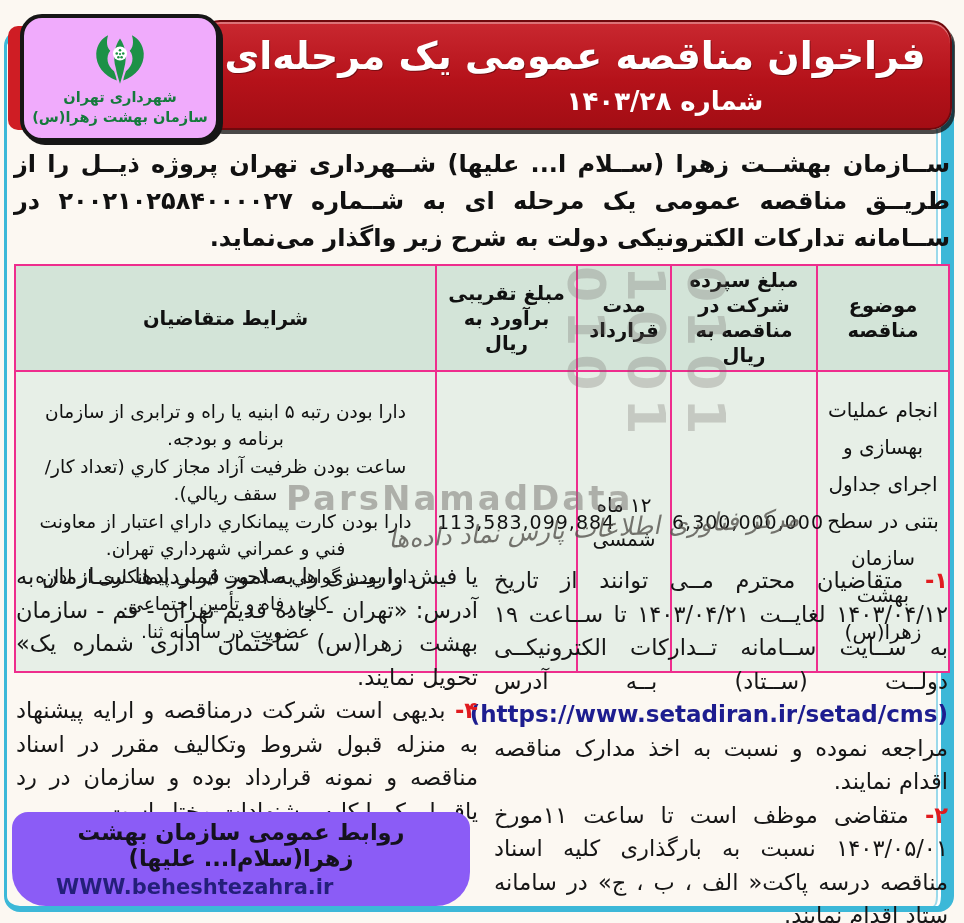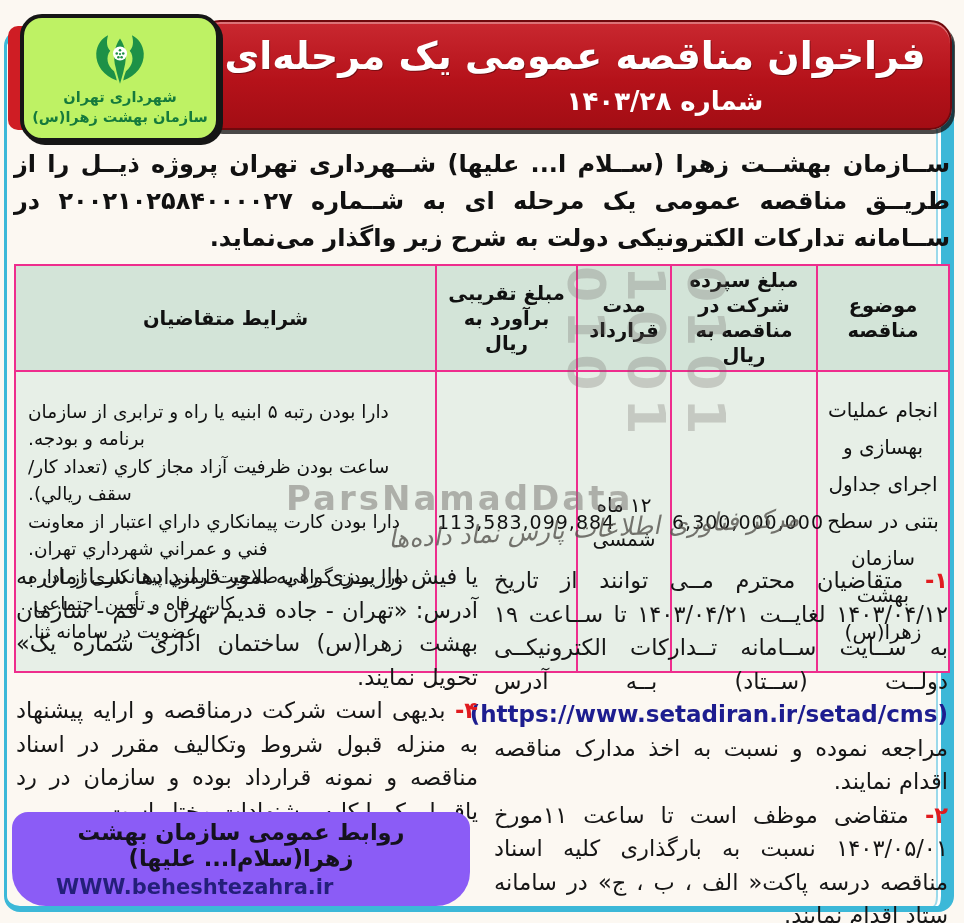--- a/index.html
+++ b/index.html
@@ -14,21 +14,21 @@
   .frame {
     position:absolute; left:4px; top:30px; width:950px; height:882px;
     border:3px solid #3cb8d8; border-top-width:9px; border-right-width:13px; border-bottom-width:6px;
     border-radius:16px; pointer-events:none; z-index:1;
     box-shadow: inset -3px 0 0 #fff, inset -5px 0 0 #9bd9ea;
   }
   
   .logo-wrap { position:absolute; left:8px; top:14px; width:212px; height:128px; z-index:4; }
   .logo-redbar { position:absolute; left:0; top:12px; width:34px; height:104px; background:#cf1d24; border-radius:10px; }
   .logo-box {
-    position:absolute; left:12px; top:0; width:200px; height:128px; background:#bef264;
+    position:absolute; left:12px; top:0; width:200px; height:128px; background:#f0abfc;
     border:4px solid #161616; border-radius:22px; box-shadow:3px 3px 0 #161616;
     display:flex; flex-direction:column; align-items:center; justify-content:center; padding-top:4px;
   }
   .logo-svg { width:56px; height:54px; display:block; }
   .logo-line { direction:rtl; color:#157a3c; font-size:14.5px; font-weight:bold; line-height:20px; text-align:center; }
   
   .red-banner {
     position:absolute; left:198px; top:20px; width:754px; height:110px; z-index:3;
     background:linear-gradient(180deg,#c92830 0%,#b5121a 55%,#a30d14 100%);
     border:2px solid #6f090d; border-radius:22px;
@@ -48,21 +48,21 @@
     position:absolute; left:14px; top:264px; width:936px; height:292px; z-index:2;
     border-collapse:collapse; direction:rtl; table-layout:fixed;
     background:#e7efe7;
   }
   table.tender th, table.tender td { border:2.5px solid #ee2d8d; text-align:center; vertical-align:middle; color:#111; }
   table.tender th { background:#d3e4d8; height:82px; font-size:19.5px; font-weight:bold; line-height:25px; padding:2px 4px; }
   td.subject-cell { font-size:20px; line-height:37px; padding:20px 8px; }
   td.num-cell { font-size:19px; direction:ltr; letter-spacing:1px; }
   td.duration-cell { font-size:20px; line-height:34px; }
   td.cond-cell { font-size:18.5px; line-height:27.5px; padding:8px 12px; }
-  .cond-line { direction:rtl; text-align:left; }
+  .cond-line { direction:rtl; text-align:center; }
   
   .wm-digits {
     position:absolute; left:556px; top:266px; height:230px; z-index:2;
     writing-mode:vertical-rl; font-size:52px; font-weight:bold; letter-spacing:8px;
     color:rgba(110,105,100,.28); pointer-events:none;
   }
   .wm-brand {
     position:absolute; left:286px; top:478px; z-index:3; pointer-events:none;
     font-size:34px; font-weight:bold; letter-spacing:3px; color:rgba(125,122,118,.55);text-align:right;
   }

